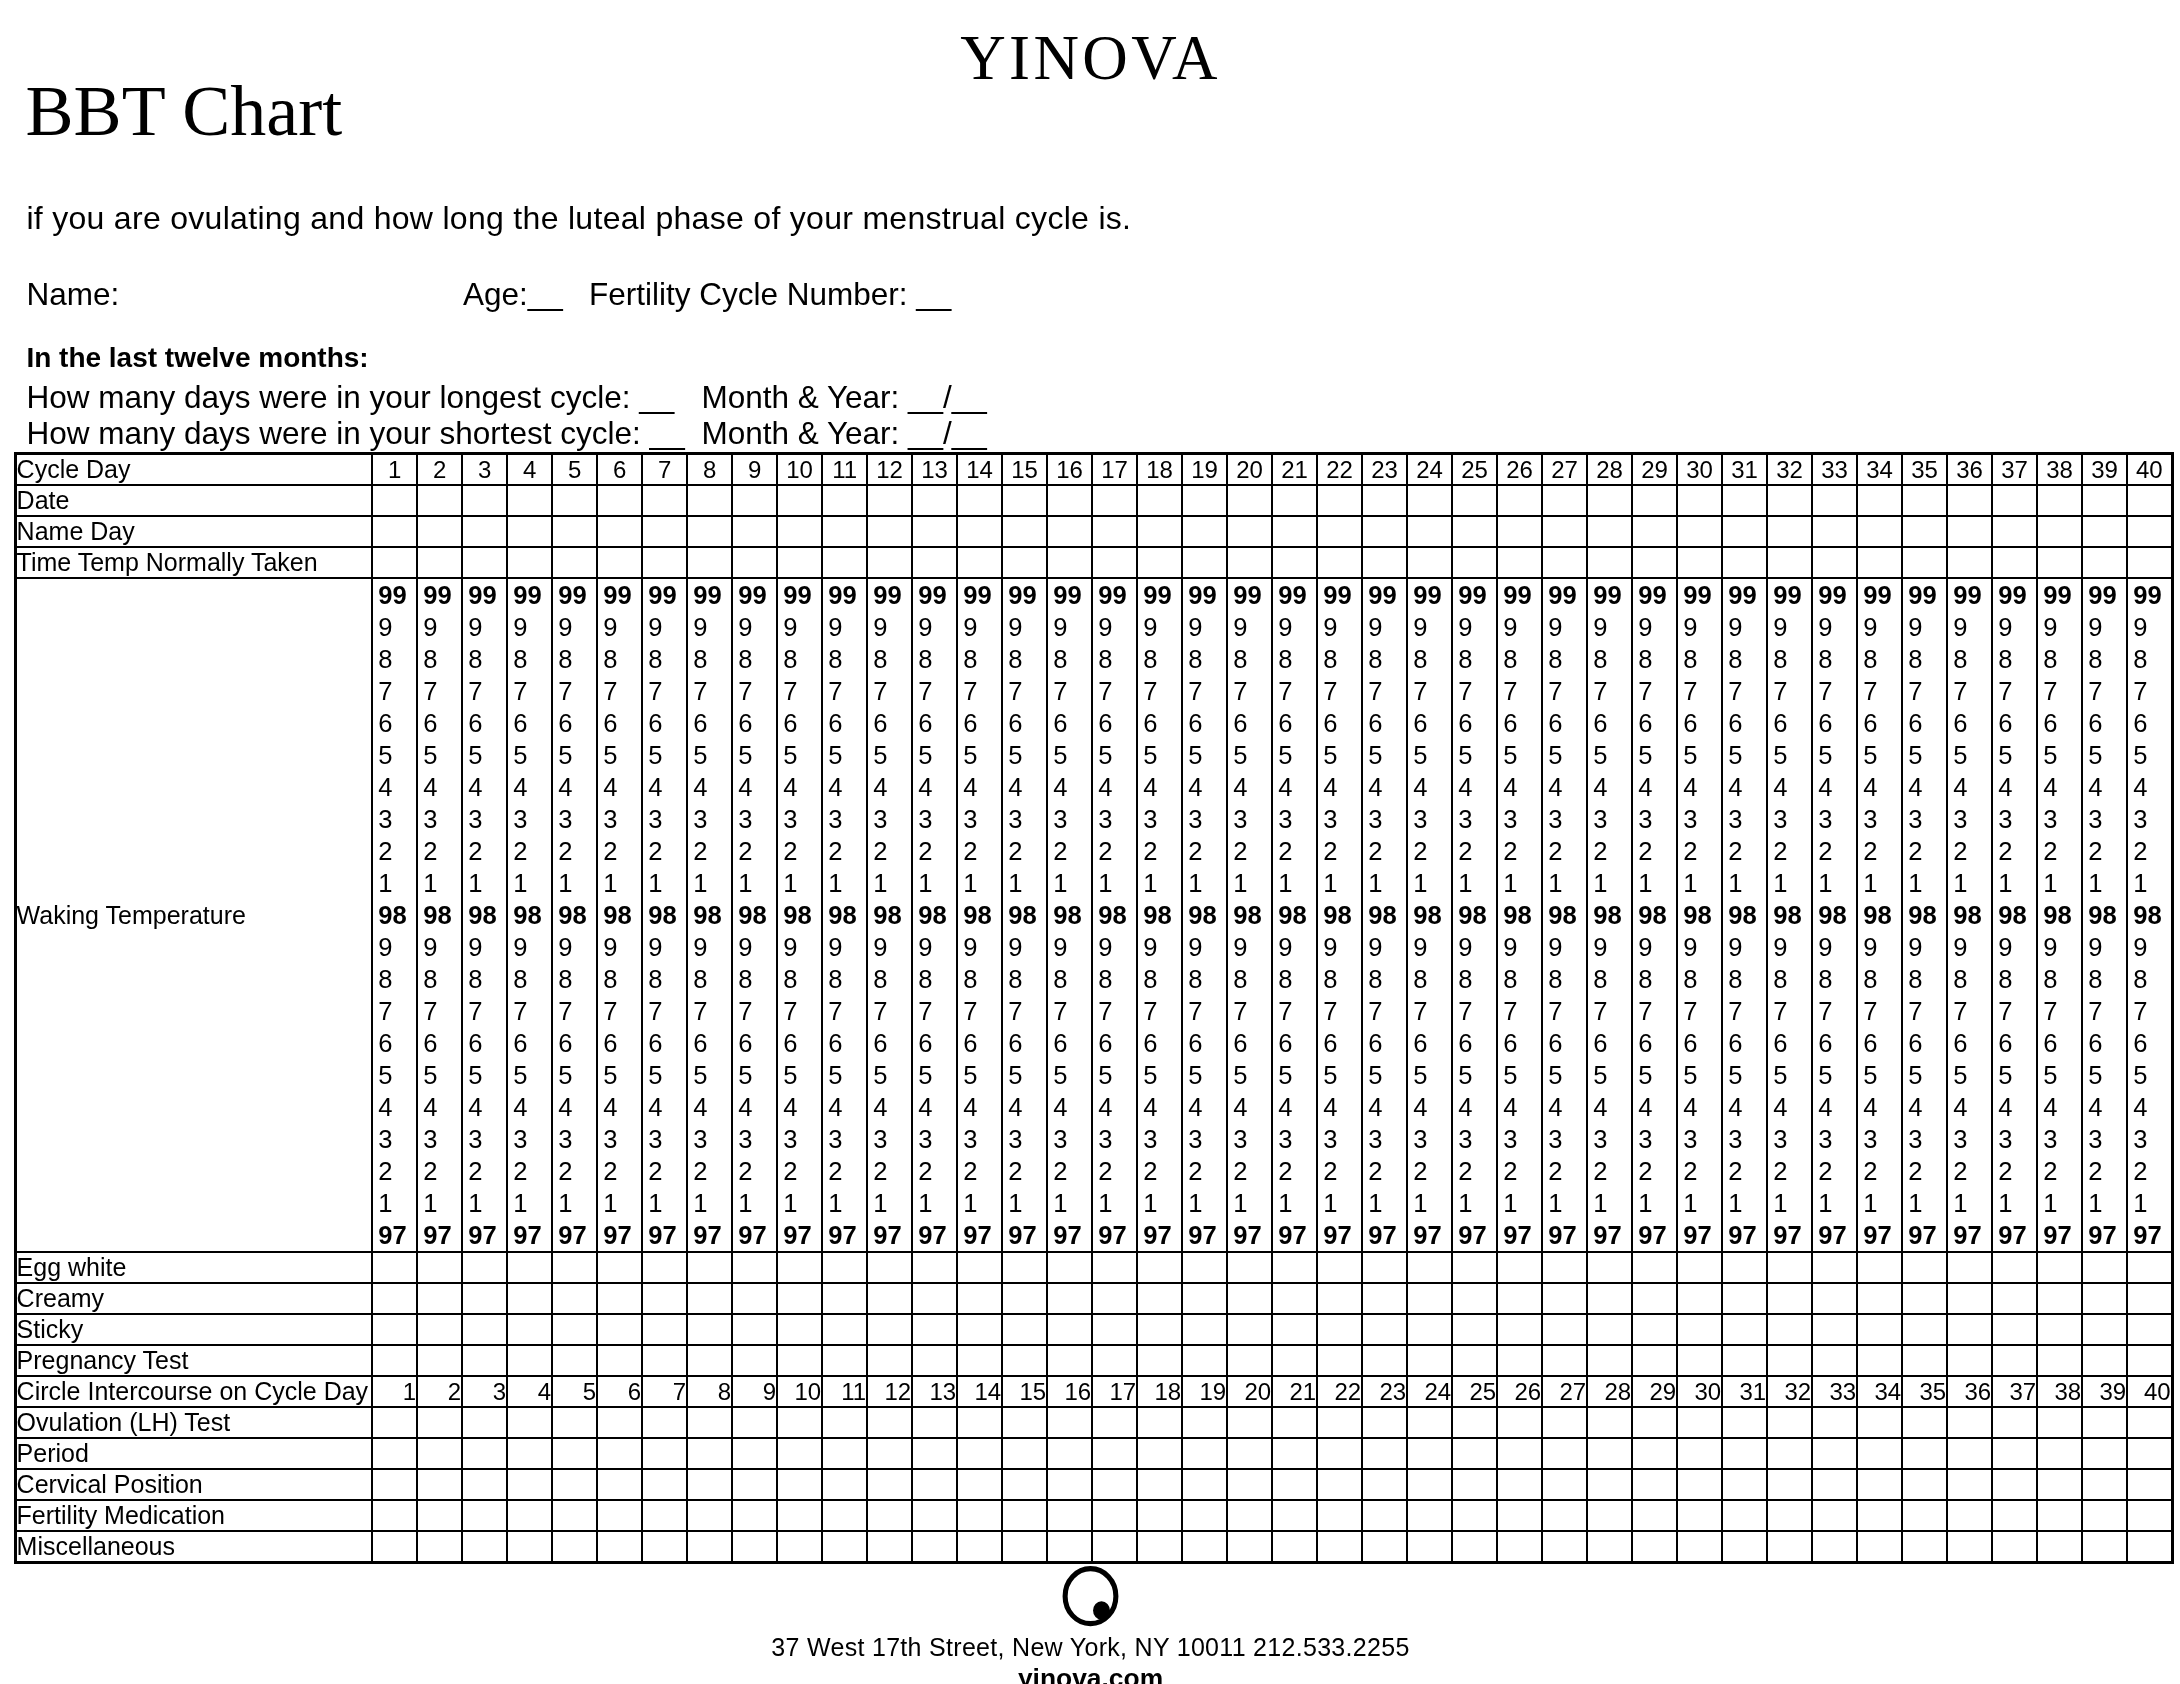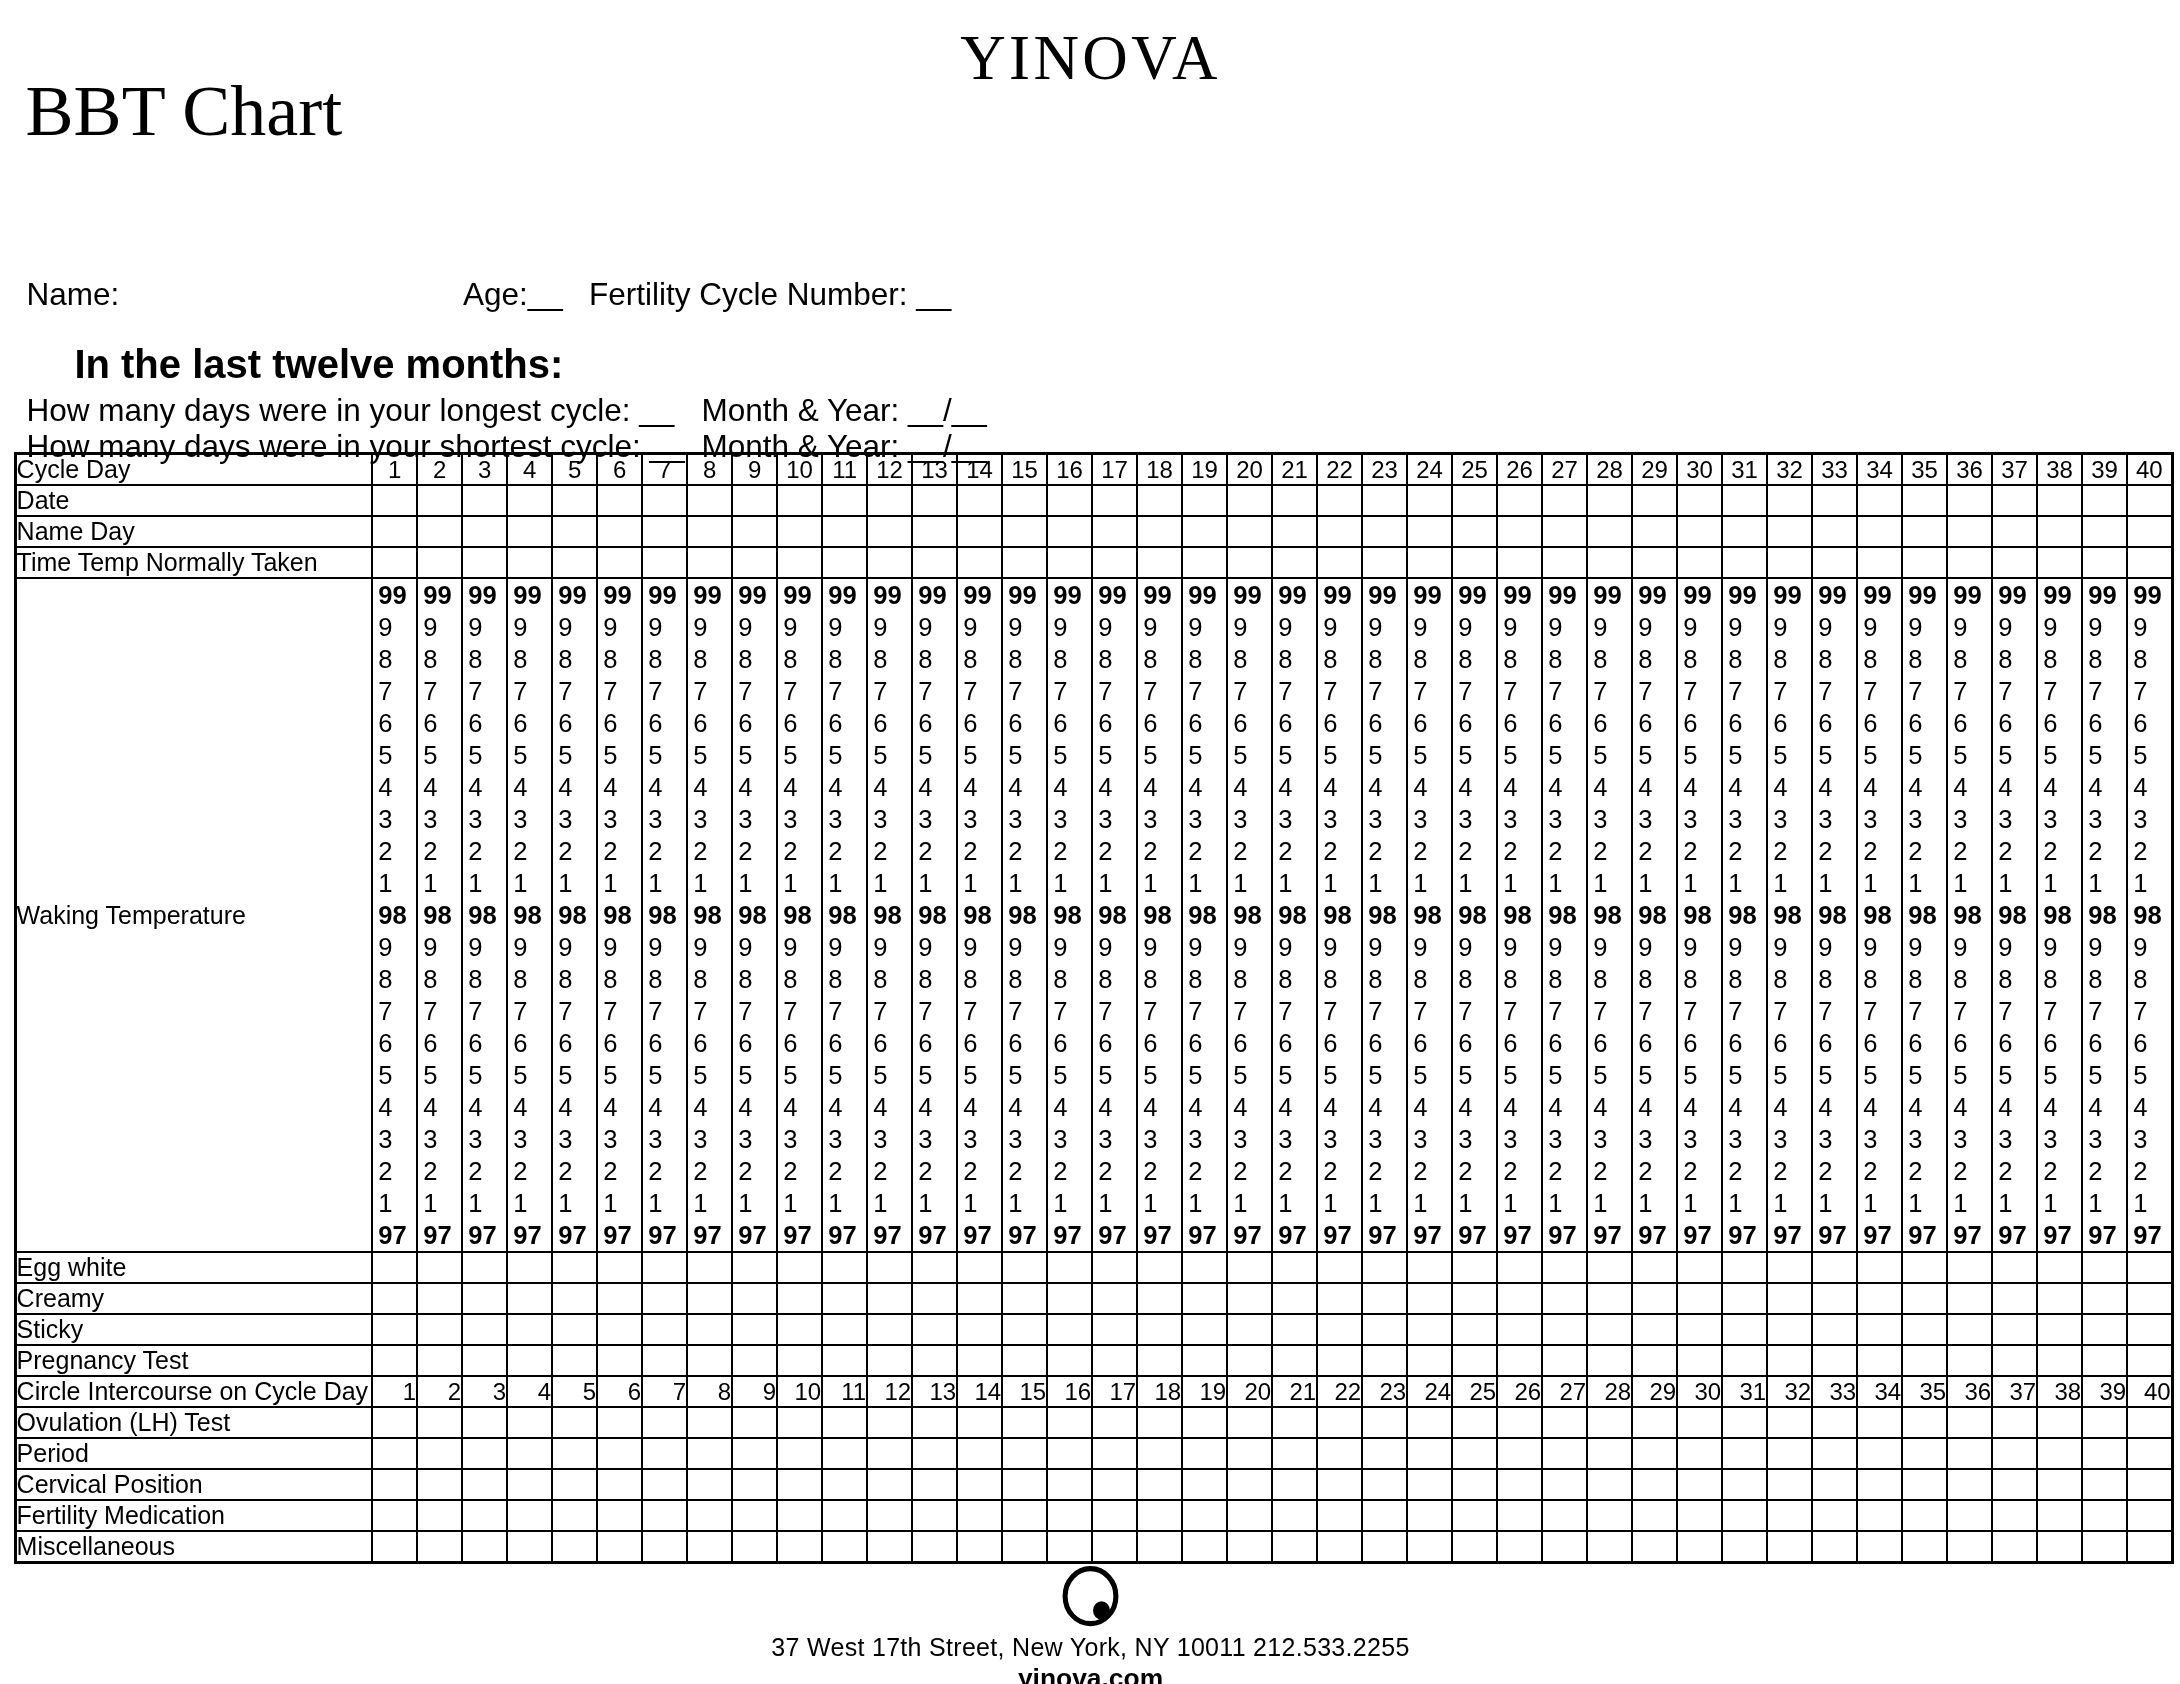--- a/index.html
+++ b/index.html
@@ -67,23 +67,22 @@
   
   .twelve {
     position: absolute;
     top: 342px;
     left: 26.4px;
     font-size: 31.5px;
     font-weight: 300;
   }
   .twelve-heading {
     font-weight: 700;
-    font-size: 40px;
+    font-size: 28px;
     margin-bottom: 5.1px;
-    margin-left: 48px;
   }
   .q-line {
     position: relative;
     height: 36px;
     line-height: 36px;
     white-space: nowrap;
     width: 1193px;
   }
   .q-line .my {
     position: absolute;
@@ -149,21 +148,21 @@
     margin-top: 1.7px;
   }
 </style>
 </head>
 <body>
 
 <div class="brand">YINOVA</div>
 
 <h1 class="title">BBT Chart</h1>
 
-<p class="intro"><br></p>
+<p class="intro"><br><span>if you are ovulating and how long the luteal phase of your menstrual cycle is.</span></p>
 
 <div class="form-line">
   <span class="fl fl-name">Name:</span>
   <span class="fl fl-age">Age:__</span>
   <span class="fl fl-fert">Fertility Cycle Number: __</span>
 </div>
 
 <div class="twelve">
   <div class="twelve-heading">In the last twelve months:</div>
   <div class="q-line">

